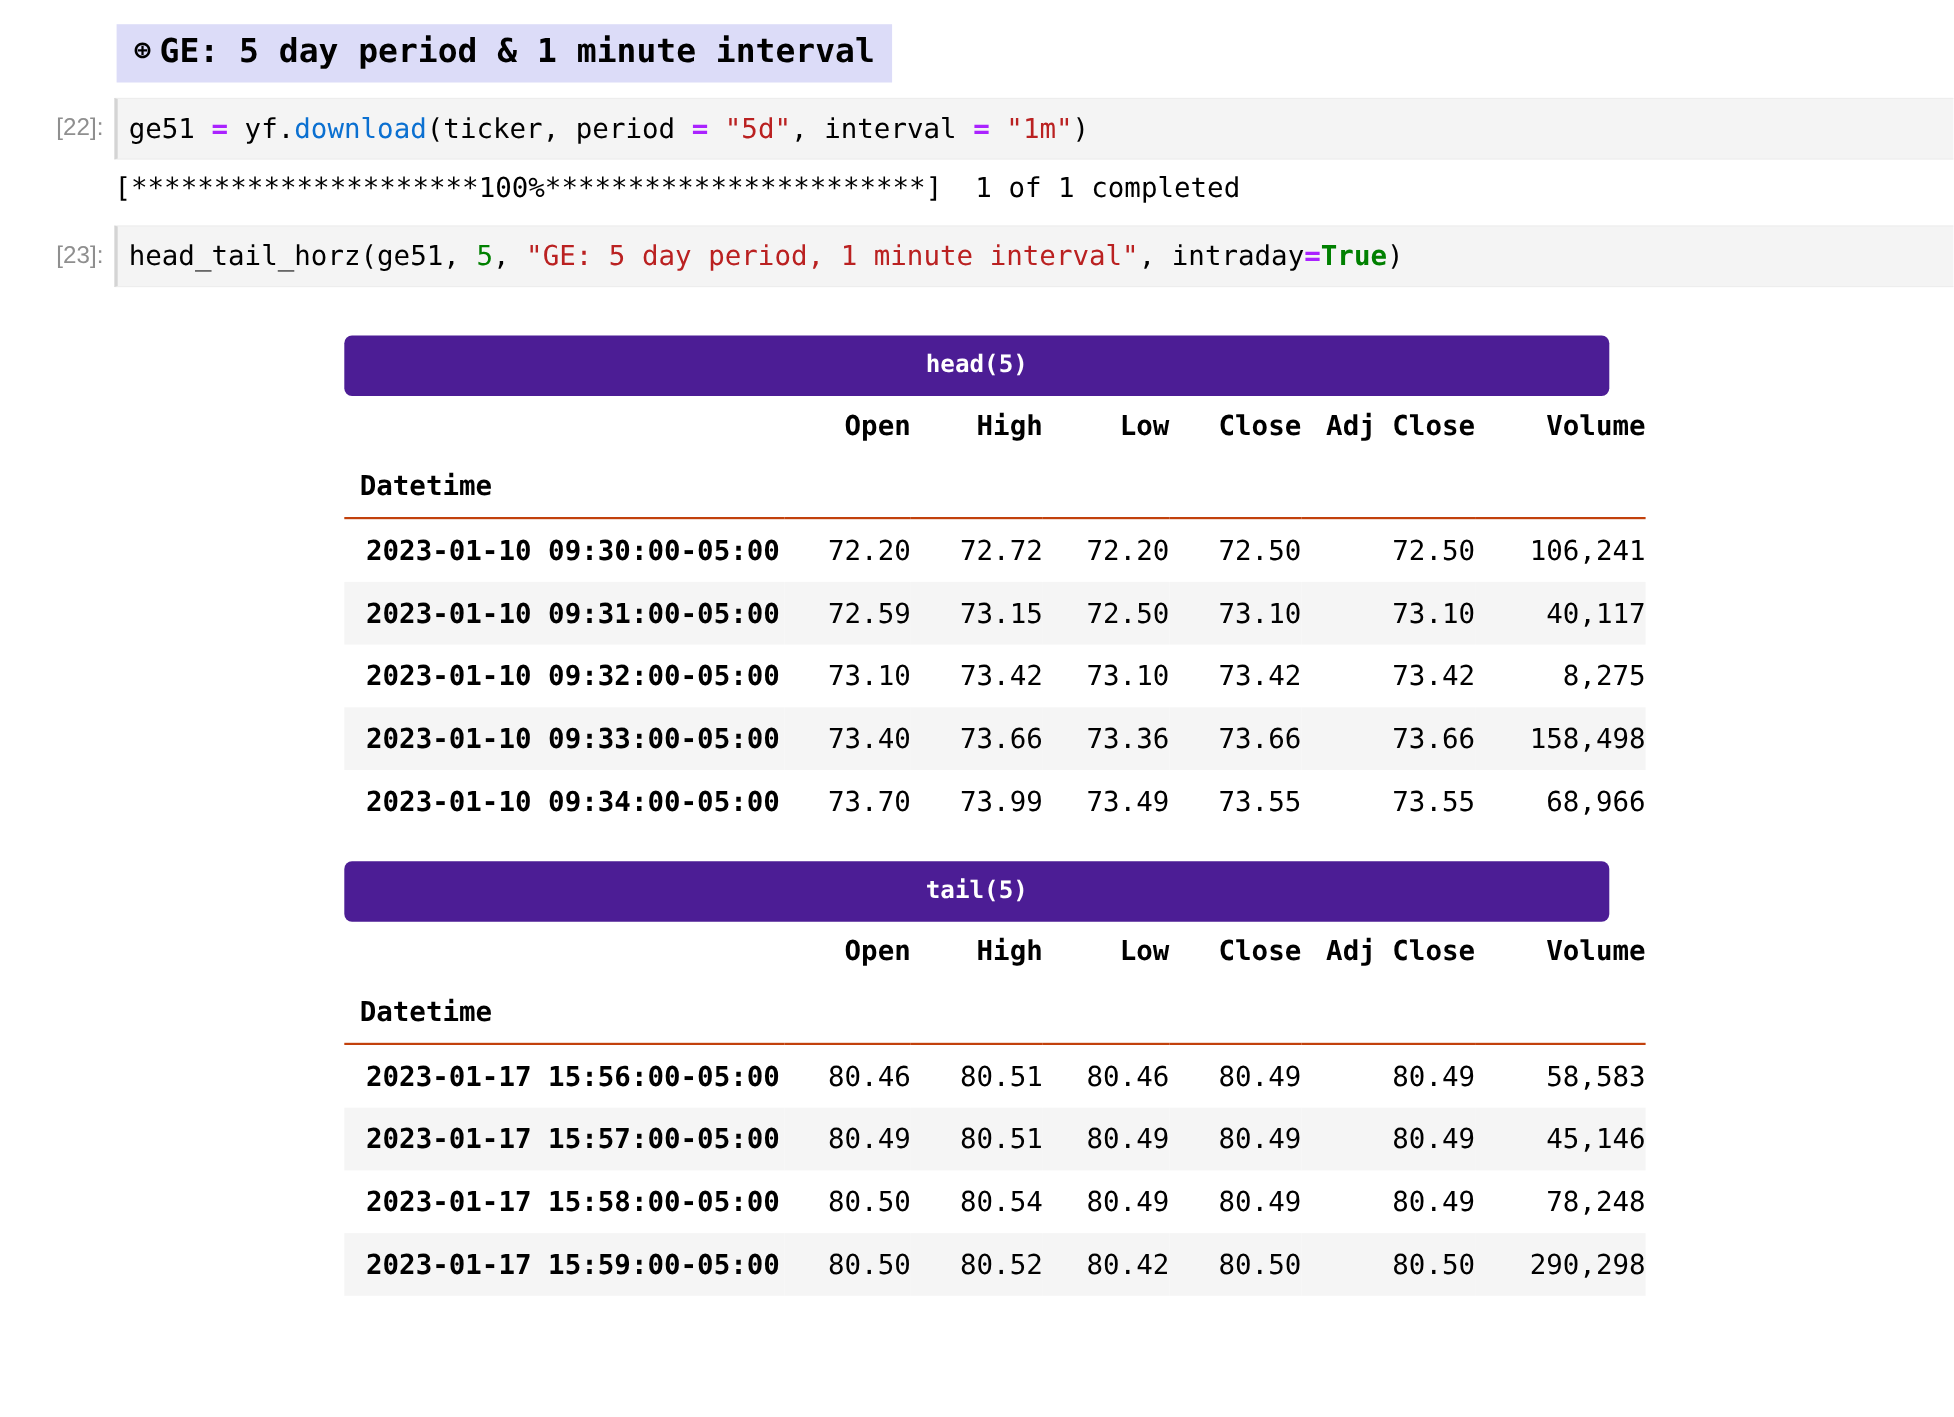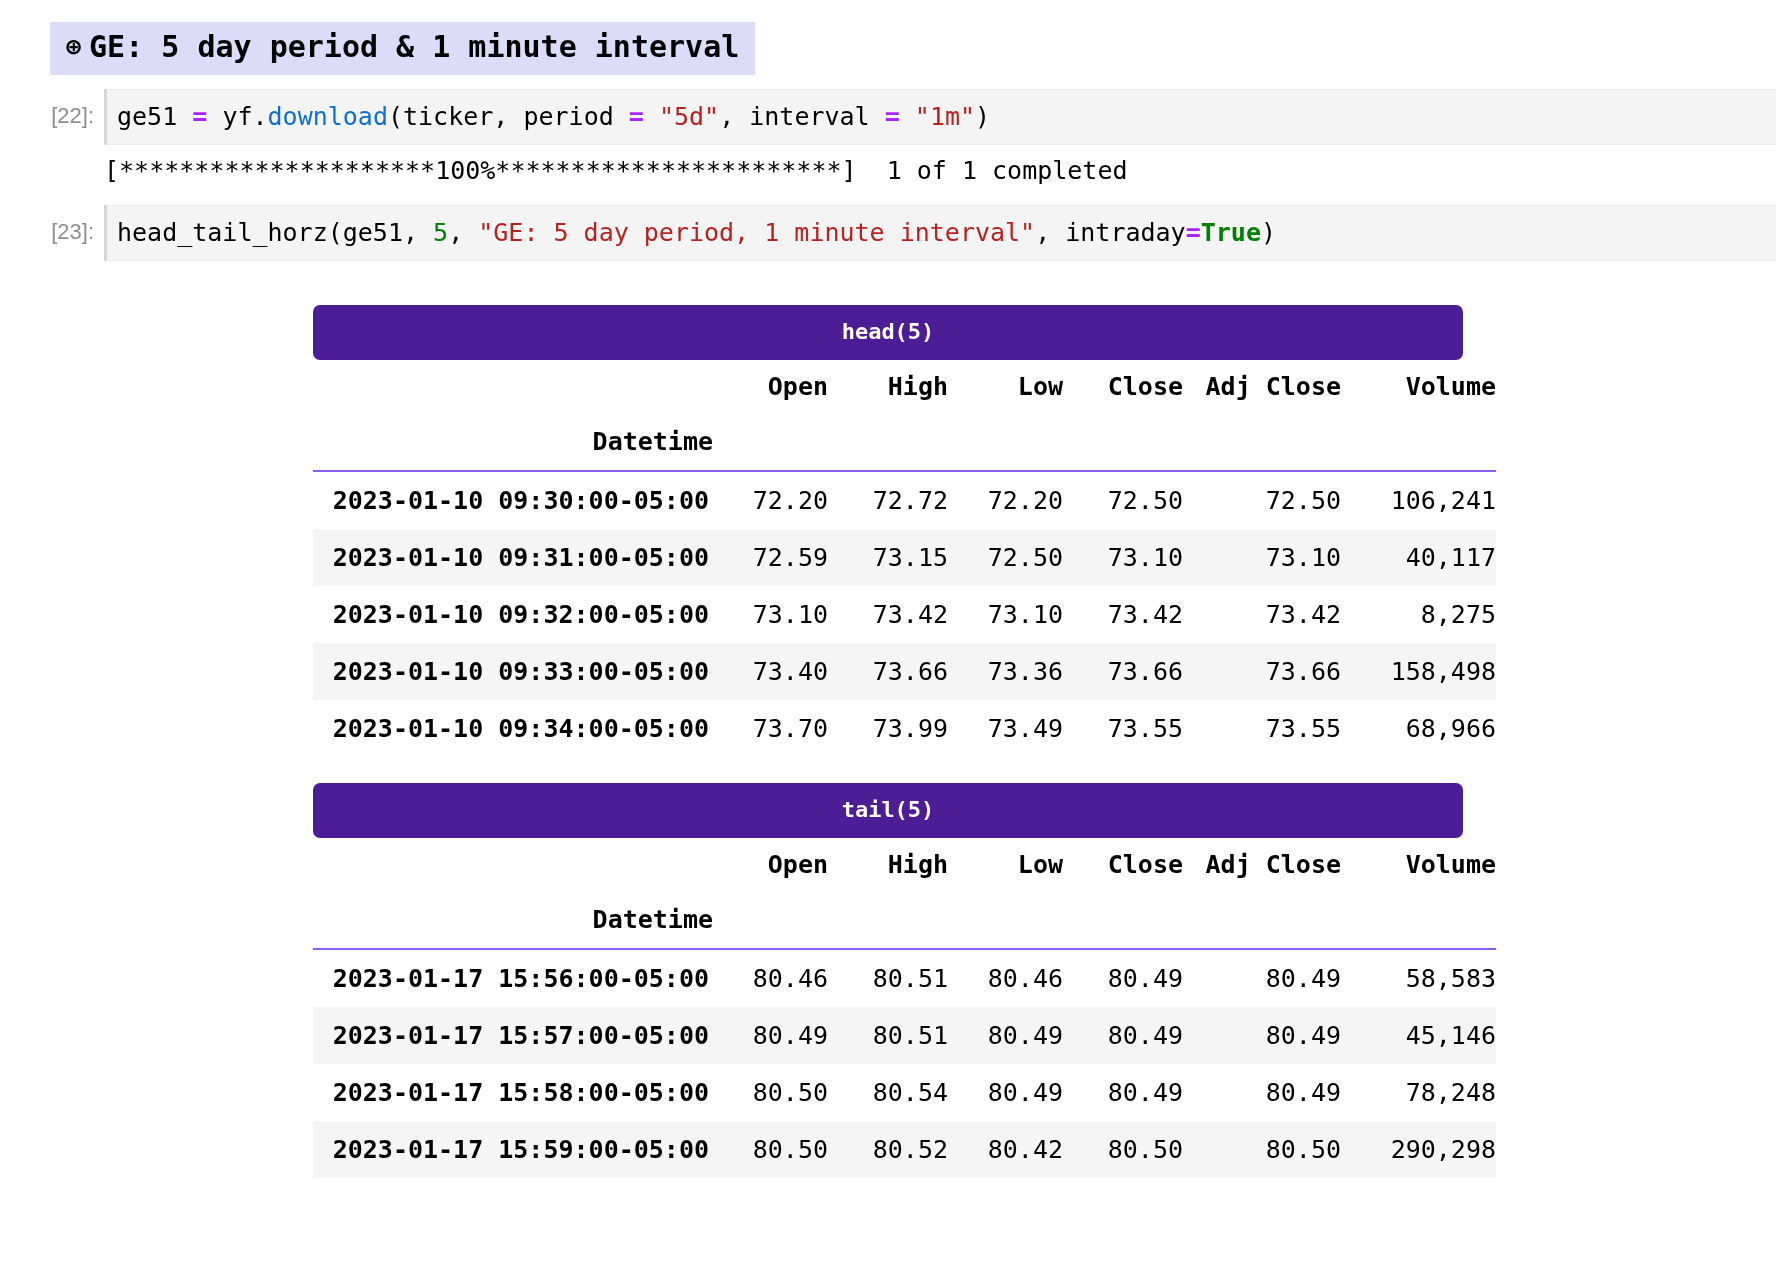--- a/index.html
+++ b/index.html
@@ -14,21 +14,21 @@
     overflow: hidden;
     position: relative;
   }
 
   
   .md-cell {
     padding: 22px 0 0 0;
   }
   .md-heading {
     display: inline-block;
-    margin-left: 50px;
+    margin-left: 106px;
     background: #dcdcf8;
     padding: 6px 16px 9px 16px;
     font-family: "DejaVu Sans Mono", "Liberation Mono", monospace;
     font-weight: bold;
     font-size: 30px;
     color: #000000;
     letter-spacing: 0px;
     line-height: 1.25;
   }
   .md-heading .anchor-icon {
@@ -148,25 +148,25 @@
     border: none;
   }
   table.df thead tr.hdr-names th.idx-name {
     text-align: left;
     padding-left: 14px;
   }
   table.df thead tr.idx-label-row th {
     padding: 15px 0 14px 0;
   }
   table.df thead tr.idx-label-row th.idx-name {
-    text-align: right;
+    text-align: left;
     padding-left: 14px;
   }
   table.df tbody tr.striped { background: #f5f5f5; }
-  table.df tbody tr:first-child td { border-top: 2px solid #8b5cf6; }
+  table.df tbody tr:first-child td { border-top: 2px solid #c2410c; }
   table.df tbody td {
     text-align: right;
     padding: 14px 0 14px 0;
   }
   table.df tbody td.idx {
     font-weight: bold;
     text-align: right;
     padding-right: 4px;
   }
 

